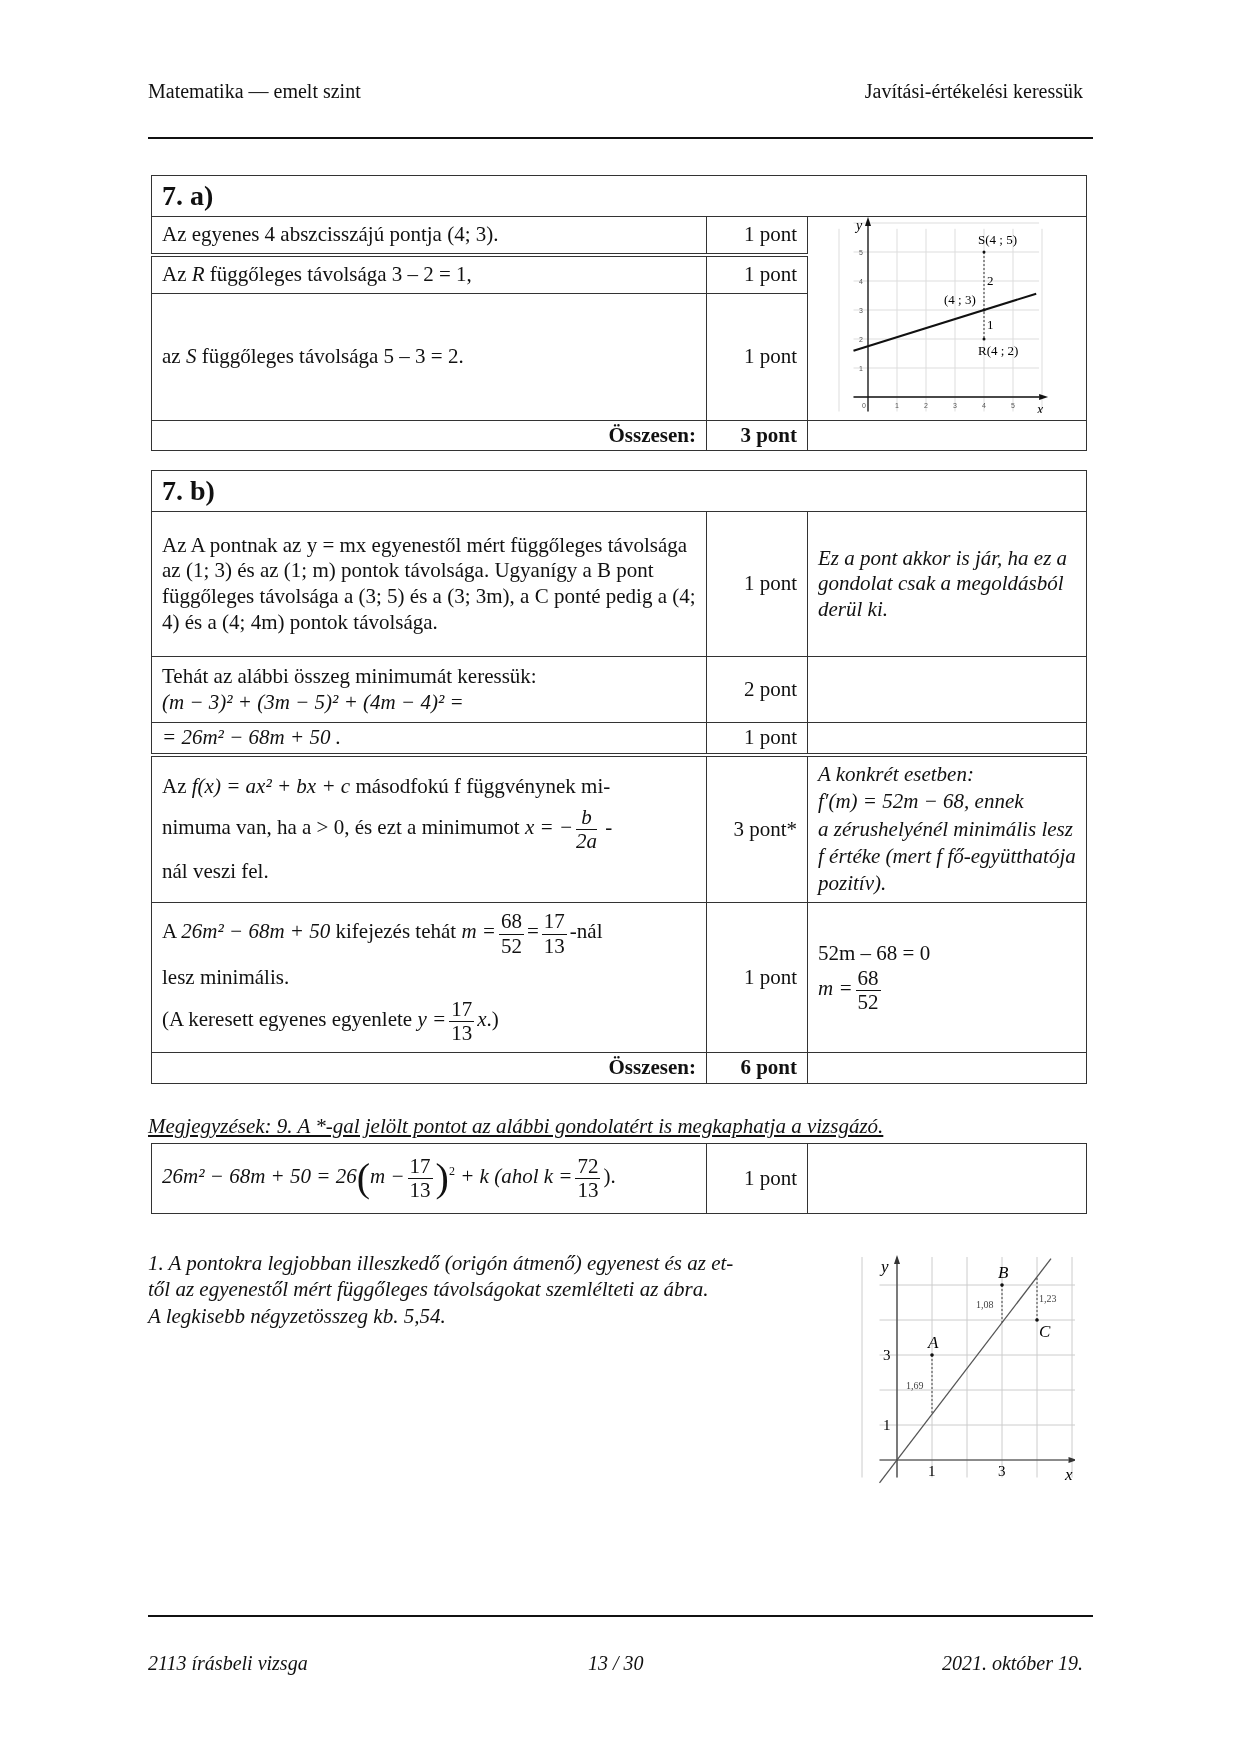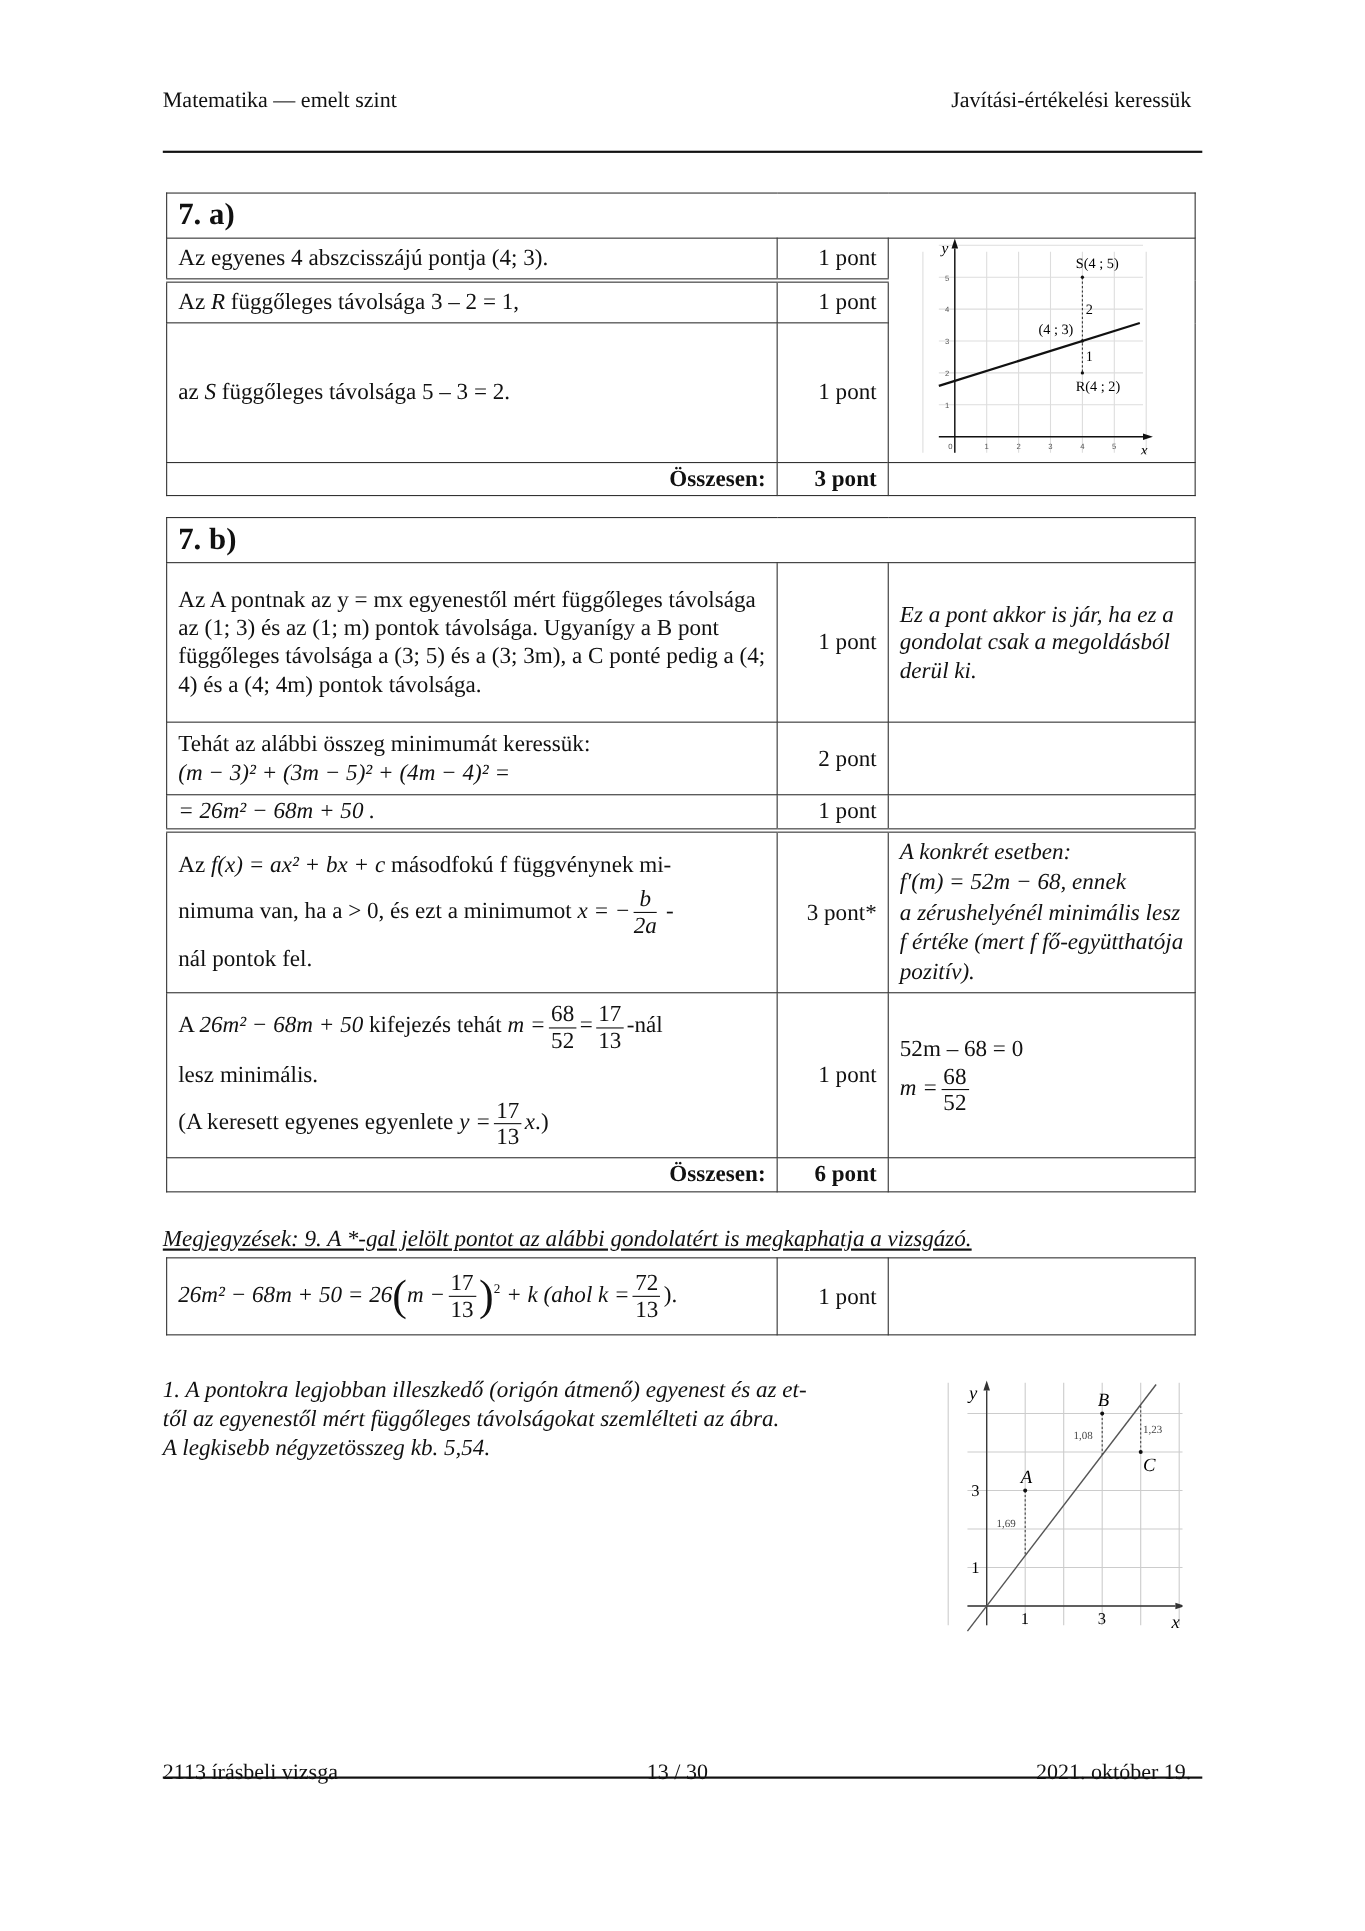--- a/index.html
+++ b/index.html
@@ -1,21 +1,21 @@
 <!DOCTYPE html>
 <html><head>
 <meta charset="utf-8">
 <style>
   html, body { margin:0; padding:0; background:#fff; }
   body { width:1241px; height:1755px; position:relative; font-family:"Liberation Serif", serif; color:#111; overflow:hidden; }
   .hdr { position:absolute; top:80px; font-size:20px; }
   .hdr-l { left:148px; }
   .hdr-r { right:158px; }
   .rule { position:absolute; left:148px; width:945px; height:2px; background:#111; }
-  .footer { position:absolute; top:1600px; font-size:20px; }
+  .footer { position:absolute; top:1652px; font-size:20px;font-style:italic; }
   table.sol { position:absolute; left:151px; border-collapse:collapse; font-size:21px;padding-left:11px; }
   table.sol td { border:1.5px solid #333; vertical-align:middle; padding:2px 10px; line-height:1.22; }
   .title-cell { font-weight:bold; font-size:28px; padding:2px 10px !important; height:36px; }
   .c1 { width:534px; }
   .c2 { width:80px; text-align:right; white-space:nowrap; }
   .c3 { width:258px; }
   .bold { font-weight:bold; }
   .ital { font-style:italic; }
   .right { text-align:right; }
   .frac { display:inline-block; vertical-align:middle; text-align:center; margin:0 3px; }
@@ -129,21 +129,21 @@
   </tr>
   <tr style="height:32px;">
     <td class="c1 m">= 26m² − 68m + 50 .</td>
     <td class="c2">1 pont</td>
     <td class="c3"></td>
   </tr>
   <tr style="height:148px;" class="dbl-top">
     <td class="c1" style="line-height:1.8;">
       <div><span>Az </span><span class="m">f(x) = ax² + bx + c</span><span> másodfokú f függvénynek mi-</span></div>
       <div><span>nimuma van, ha a &gt; 0, és ezt a minimumot </span><span class="m">x = −</span><span class="frac m" style="line-height:1.1;"><span class="num">b</span><span>2a</span></span><span> -</span></div>
-      <div>nál pontok fel.</div>
+      <div>nál veszi fel.</div>
     </td>
     <td class="c2">3 pont*</td>
     <td class="c3 ital" style="line-height:1.3;">
       <div>A konkrét esetben:</div>
       <div><span>f′(m) = 52m − 68</span><span>, ennek</span></div>
       <div>a zérushelyénél minimális lesz f értéke (mert f fő-együtthatója pozitív).</div>
     </td>
   </tr>
   <tr style="height:150px;margin-top:12px;">
     <td class="c1" style="line-height:1.9;">

